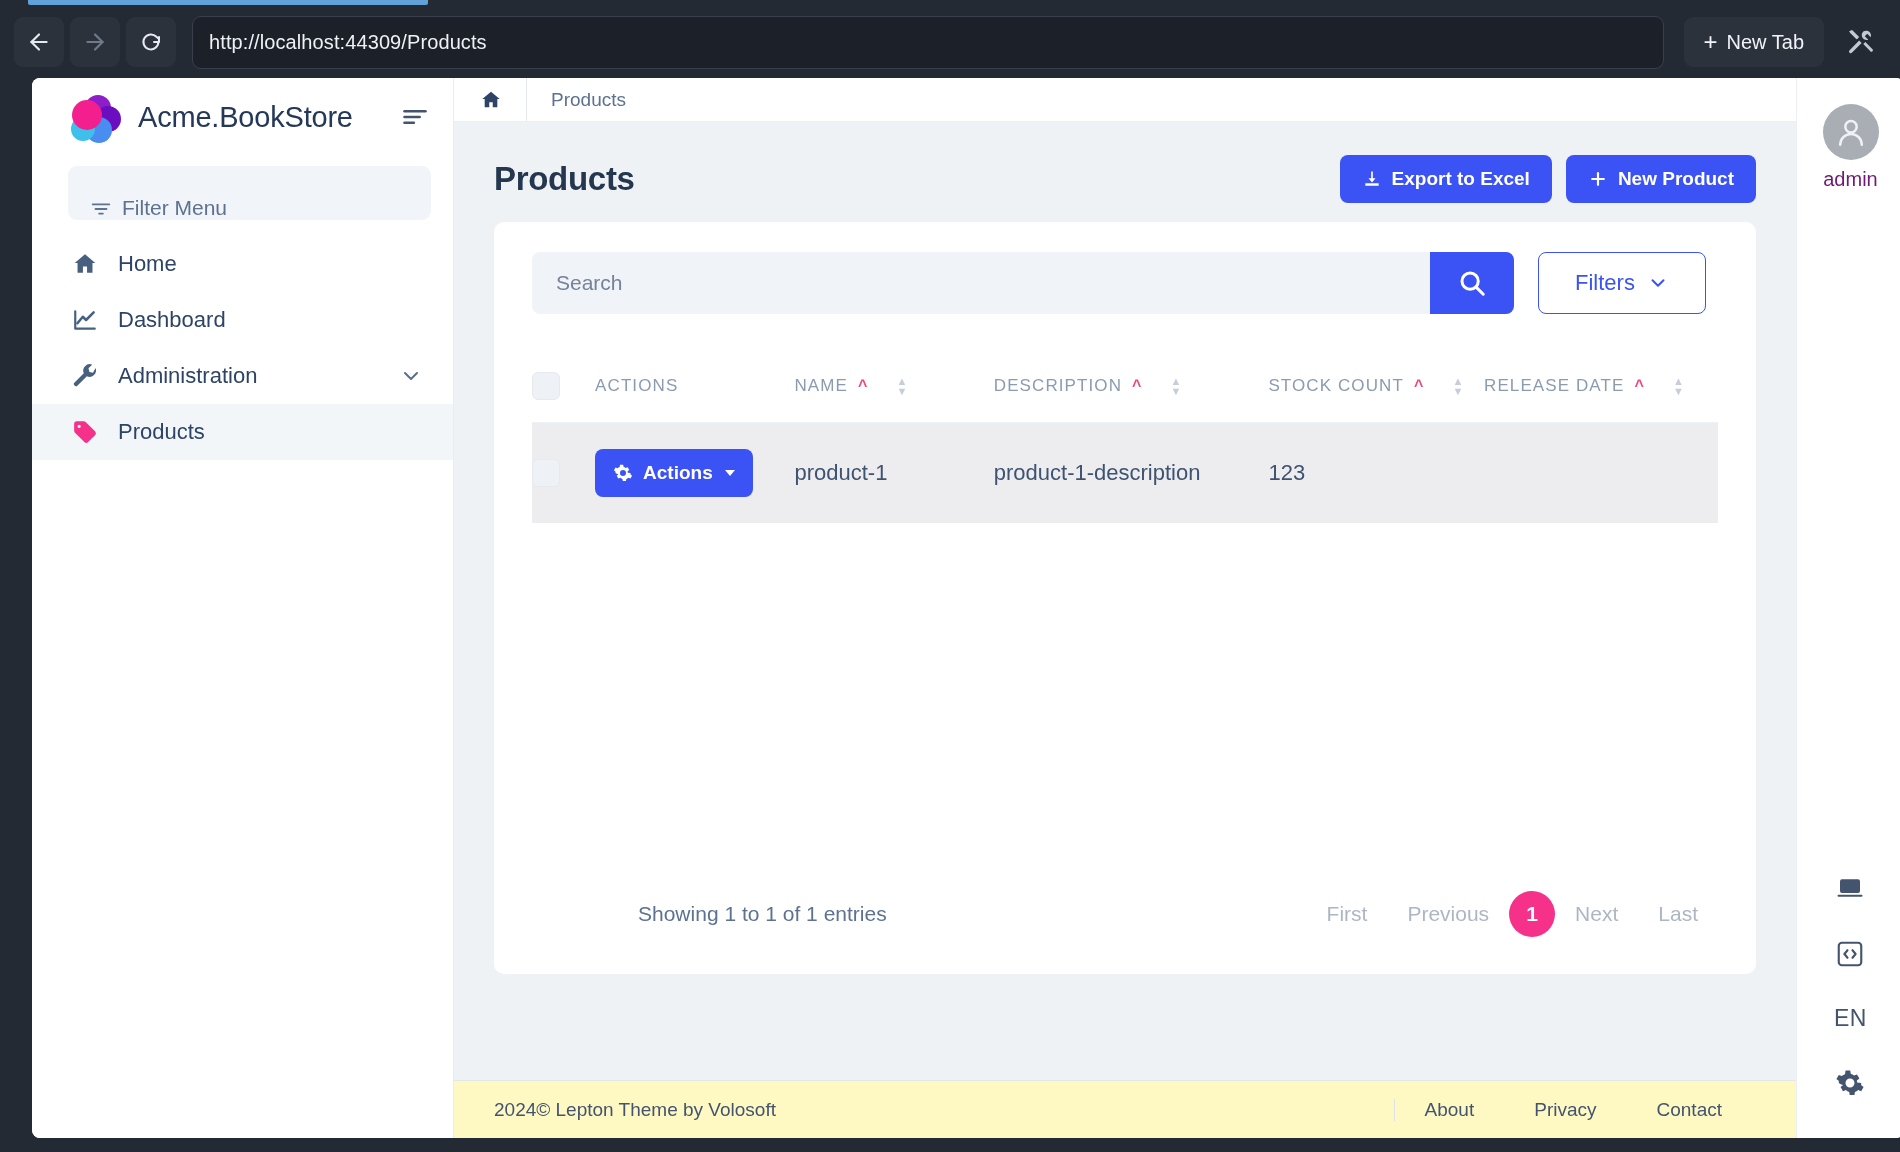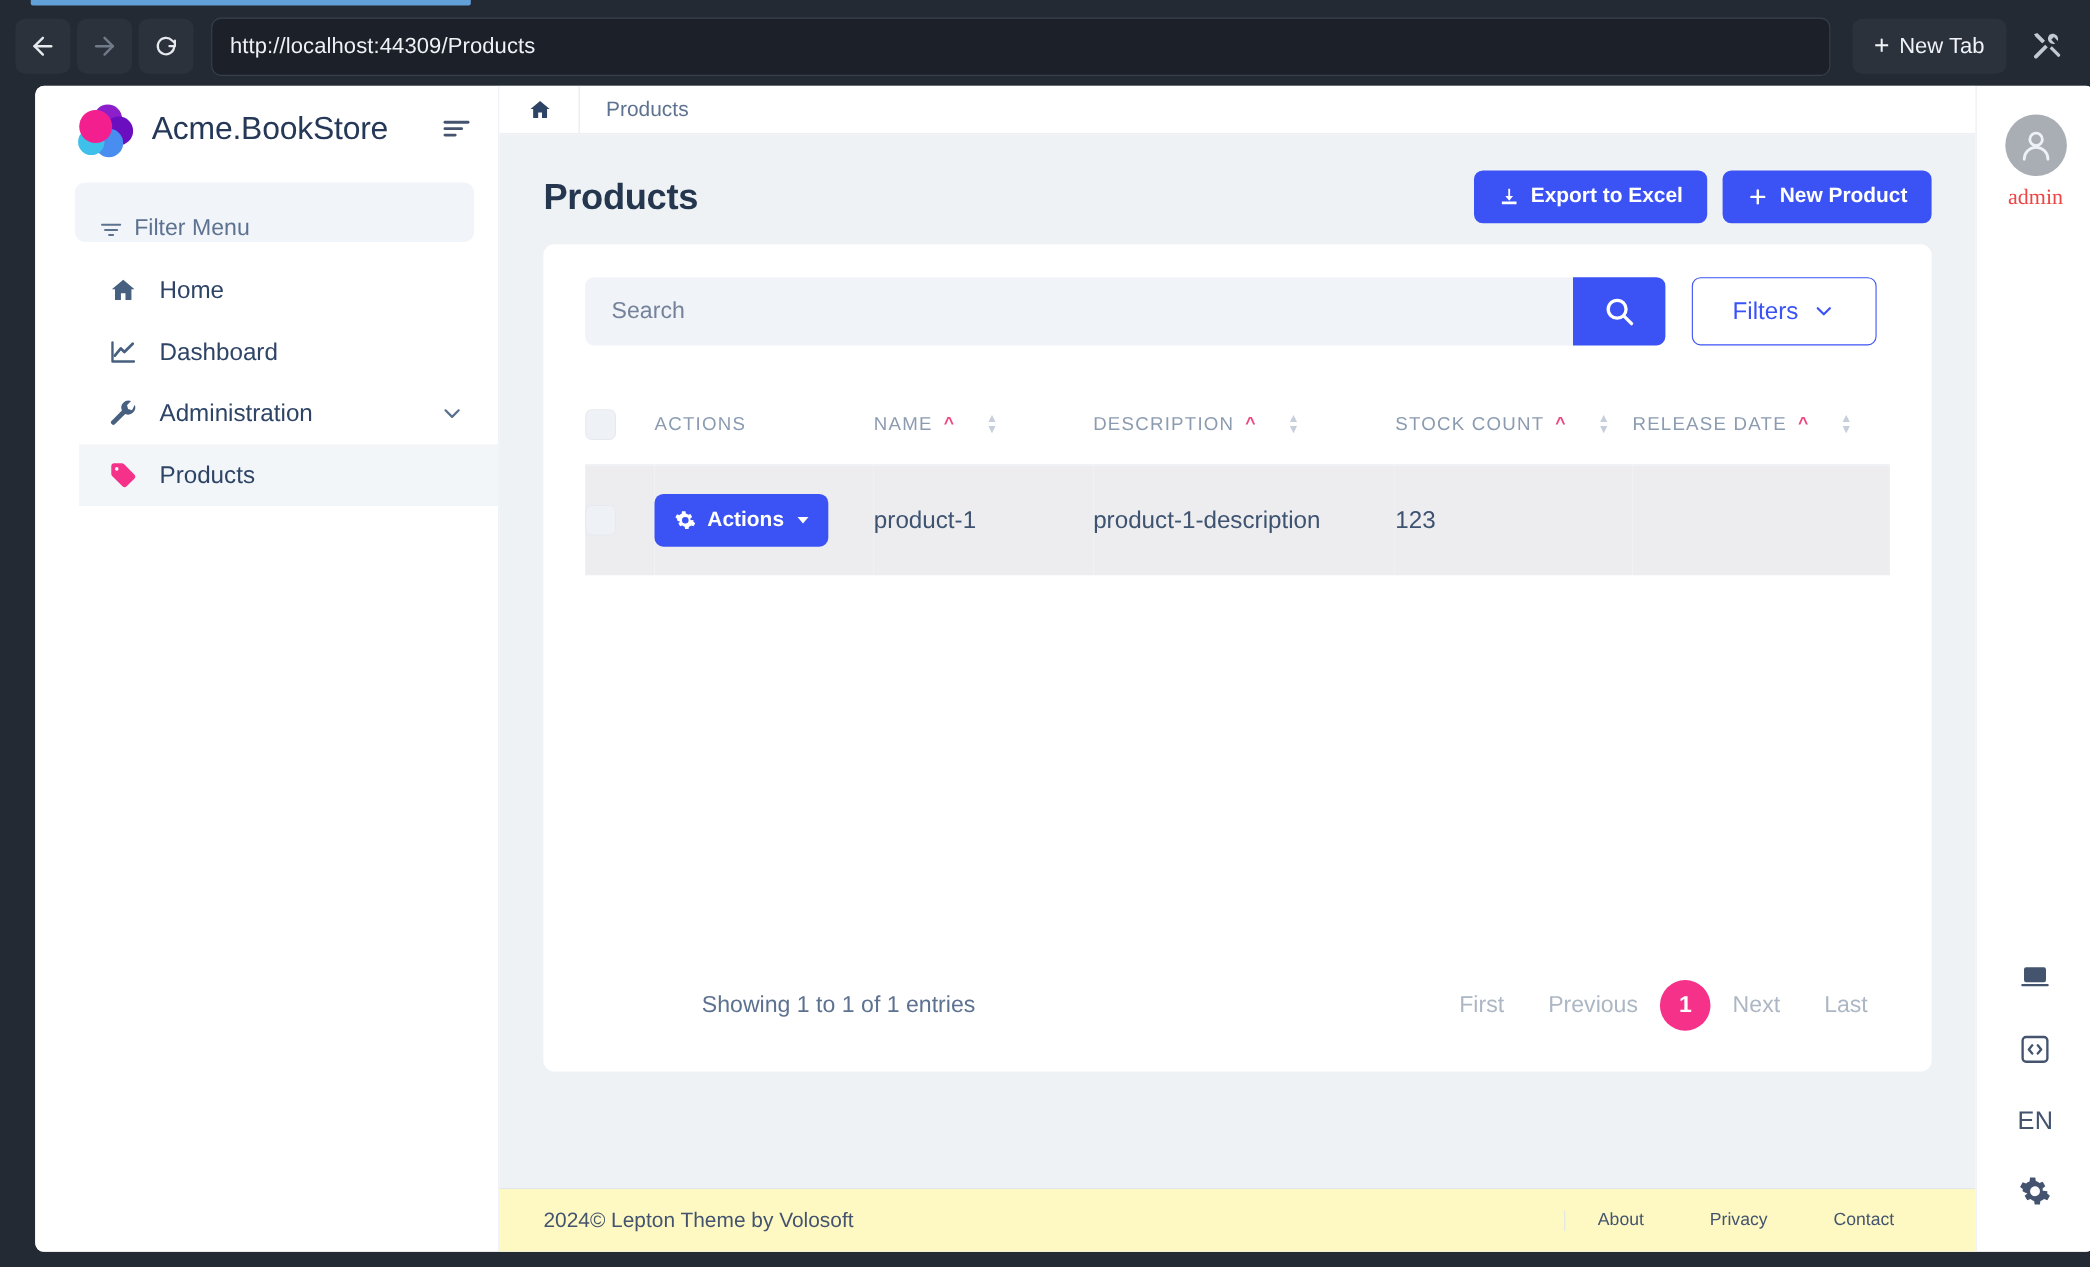--- a/index.html
+++ b/index.html
@@ -63,22 +63,22 @@
   .brand-toggle { margin-left: auto; color: #44546f; display: flex; align-items: center; cursor: pointer; }
 
   .filter-menu {
     margin: 10px 22px 0 36px; height: 54px; background: #f1f4f8; border-radius: 9px;
     display: flex; align-items: flex-end; padding: 0 22px; gap: 10px;
   }
   .filter-menu .txt { color: #5d7290; font-size: 21px; }
 
   .nav-list { margin-top: 16px; }
   .nav-item {
-    height: 56px; display: flex; align-items: center; padding: 0 30px 0 27px;
-    gap: 20px; cursor: pointer; position: relative; margin-left: 40px;
+    height: 56px; display: flex; align-items: center; padding: 0 30px 0 40px;
+    gap: 20px; cursor: pointer; position: relative;
   }
   .nav-item .label { font-size: 22px; color: #2e4466; white-space: nowrap; }
   .nav-item .nav-ico { width: 26px; display: flex; align-items: center; justify-content: center; color: #47607f; }
   .nav-item.active { background: #f2f6f9; }
   .nav-item.active .nav-ico { color: #f5318a; }
   .nav-item .chev { margin-left: auto; color: #5a6f8c; display: flex; }
 
   
   .main { flex: 1; display: flex; flex-direction: column; background: #eff2f5; min-width: 0; }
   .breadcrumb-bar {
@@ -174,32 +174,32 @@
     background: #f5318a; color: #fff; border-radius: 24px; min-width: 46px;
     justify-content: center; padding: 0 16px; font-weight: 600;
   }
 
   .page-footer {
     height: 58px; background: #fef9c3; display: flex; align-items: center;
     padding: 0 44px 0 40px; border-top: 1px solid #e2e7ec; margin-top: 12px;
   }
   .copy-txt { font-size: 19px; color: #44546f; }
   .foot-links { margin-left: auto; display: flex; gap: 0; border-left: 1px solid #dde3e9; }
-  .foot-links a { padding: 0 30px; font-size: 16px; color: #44546f; text-decoration: none; cursor: pointer; }
+  .foot-links a { padding: 0 30px; font-size: 19px; color: #44546f; text-decoration: none; cursor: pointer; }
 
   
   .rail {
     width: 108px; min-width: 108px; background: #fff; border-left: 1px solid #eceff3;
     display: flex; flex-direction: column; align-items: center; padding-top: 26px;
   }
   .avatar {
     width: 56px; height: 56px; border-radius: 50%; background: #a9aeb4;
     display: flex; align-items: center; justify-content: center; cursor: pointer;
   }
-  .avatar-name { margin-top: 8px; font-size: 20px; color: #ef4444; font-family: Liberation Serif, serif; }
+  .avatar-name { margin-top: 8px; font-size: 20px; color: #701a75; }
   .rail-bottom { margin-top: auto; display: flex; flex-direction: column;
     align-items: center; gap: 36px; padding-bottom: 40px; }
   .rail-ico { color: #44546f; cursor: pointer; display: flex; align-items: center; justify-content: center; }
   .rail-lang { font-size: 23px; color: #44546f; cursor: pointer; letter-spacing: .5px; }
 </style>
 </head>
 <body>
 
 <div class="browser">
 

